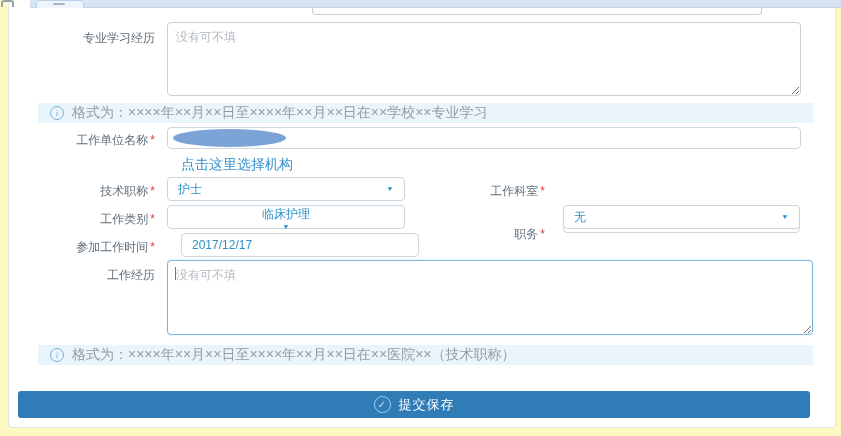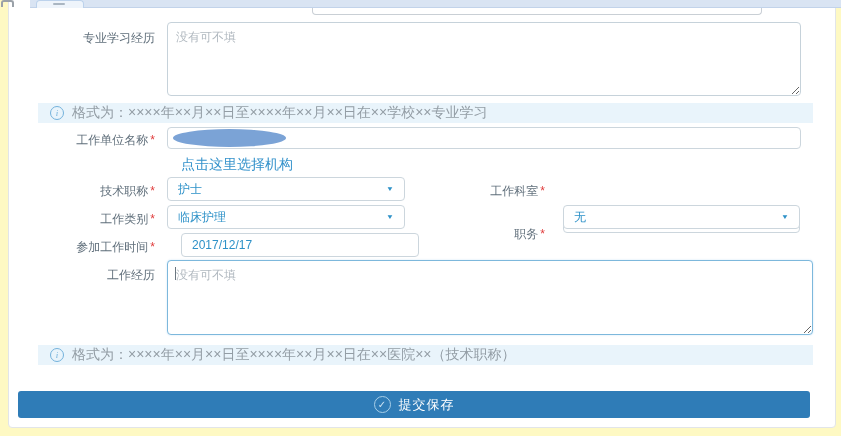--- a/index.html
+++ b/index.html
@@ -86,21 +86,21 @@
     <span>工作科室</span><span class="req">*</span>
   </div>
   <div class="select" style="left:563px;top:177px;width:237px;margin-top:32px;">
     <span class="sel-text">病房</span>
     <span class="caret">▼</span>
   </div>
 
   <div class="form-label" style="left:20px;top:211px;width:135px;">
     <span>工作类别</span><span class="req">*</span>
   </div>
-  <div class="select" style="left:167px;top:205px;width:238px;">
+  <div class="select" style="left:167px;top:205px;width:238px;flex-direction:column;">
     <span class="sel-text">临床护理</span>
     <span class="caret">▼</span>
   </div>
   <div class="form-label" style="left:420px;top:226px;width:125px;">
     <span>职务</span><span class="req">*</span>
   </div>
   <div class="select" style="left:563px;top:205px;width:237px;">
     <span class="sel-text">无</span>
     <span class="caret">▼</span>
   </div>

